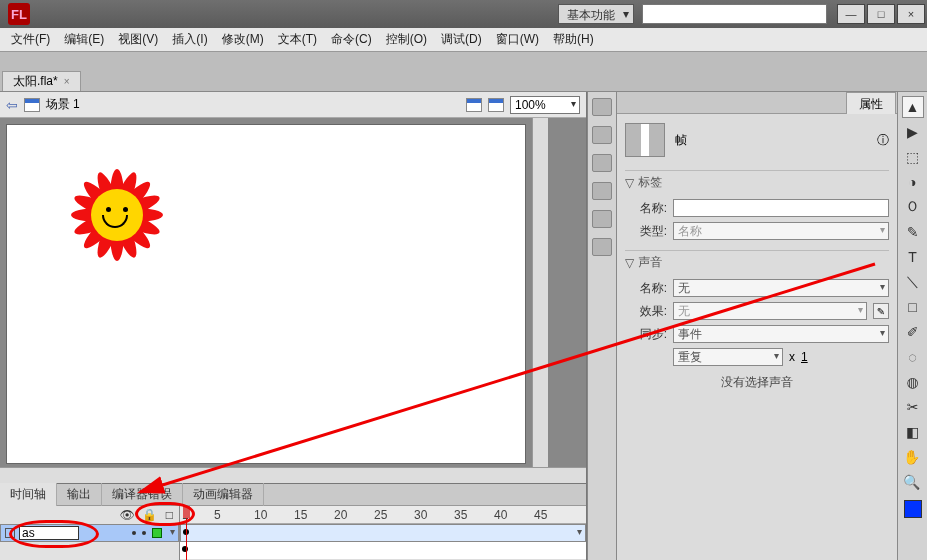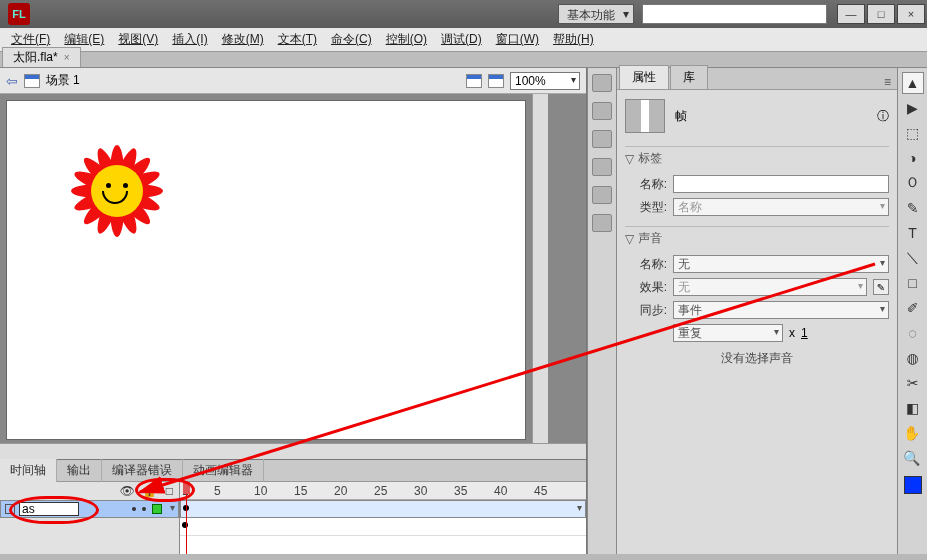--- a/index.html
+++ b/index.html
@@ -1,28 +1,28 @@
 <!DOCTYPE html>
 <html><head>
 <meta charset="utf-8">
 <style>
 *{box-sizing:border-box;margin:0;padding:0;font-family:"Microsoft YaHei",SimSun,Arial,sans-serif;font-size:12px;}
 body{background:#b8b8b8;width:927px;height:560px;overflow:hidden;position:relative;}
 .titlebar{height:28px;background:linear-gradient(#6f6f6f,#5a5a5a);display:flex;align-items:center;padding:0 0 0 8px;color:#fff;}
-.fl-logo{width:22px;height:22px;background:#a00;border-radius:3px;display:flex;align-items:center;justify-content:center;color:#5eead4;font-weight:bold;font-size:11px;margin-right:10px;}
+.fl-logo{width:22px;height:22px;background:#a00;border-radius:3px;display:flex;align-items:center;justify-content:center;color:#f9a8d4;font-weight:bold;font-size:13px;margin-right:10px;}
 .titlebar-spacer{flex:1;}
 .workspace-dd{height:20px;background:#d9d9d9;border:1px solid #555;padding:2px 18px 2px 8px;color:#333;margin-right:8px;position:relative;}
 .workspace-dd::after{content:"▾";position:absolute;right:4px;top:2px;color:#333;}
 .search-box{width:185px;height:20px;background:#fff;border:1px solid #777;margin-right:10px;padding:0 0 0 18px;position:relative;}
 .search-box::before{content:"🔍";position:absolute;left:2px;top:1px;font-size:11px;color:#777;}
 .win-btns{display:flex;}
 .win-btn{width:28px;height:20px;border:1px solid #444;background:#ddd;display:flex;align-items:center;justify-content:center;margin-right:2px;font-size:11px;color:#333;}
 .menu-bar{height:24px;background:#e8e8e8;border-bottom:1px solid #999;display:flex;align-items:center;padding:0 4px;}
-.menu-item{padding:2px 7px;color:#222;text-decoration:underline;}
-.doc-tab-row{height:16px;background:#bdbdbd;border-bottom:1px solid #888;display:flex;align-items:flex-end;}
+.menu-item{padding:2px 7px;color:#222;}
+.doc-tab-row{height:40px;background:#bdbdbd;border-bottom:1px solid #888;display:flex;align-items:flex-end;}
 .doc-tab{height:20px;background:#e0e0e0;border:1px solid #999;border-bottom:none;padding:2px 10px;display:flex;align-items:center;gap:6px;margin-left:2px;}
 .doc-tab .x{color:#777;font-size:10px;}
 .main-area{display:flex;height:calc(560px - 28px - 24px - 22px);}
 .left-col{flex:1;display:flex;flex-direction:column;border-right:1px solid #777;}
 .stage-toolbar{height:26px;background:#e6e6e6;border-bottom:1px solid #aaa;display:flex;align-items:center;padding:0 6px;gap:6px;}
 .arrow-back{color:#4866b0;font-size:14px;}
 .scene-icon{width:16px;height:14px;background:#fff;border:1px solid #888;position:relative;}
 .scene-icon::before{content:"";position:absolute;left:0;top:0;width:100%;height:4px;background:#3a6fcf;}
 .stage-toolbar .spacer{flex:1;}
 .zoom-box{width:70px;height:18px;background:#fff;border:1px solid #777;padding:0 16px 0 4px;position:relative;display:flex;align-items:center;}
@@ -57,21 +57,21 @@
 .ruler span{position:absolute;top:2px;}
 .playhead{position:absolute;top:0;bottom:0;width:1px;background:#d00;}
 .playhead::before{content:"";position:absolute;top:0;left:-3px;width:7px;height:12px;background:#d55;}
 .frame-row{height:18px;border-bottom:1px solid #ddd;position:relative;}
 .frame-row.sel{background:#dbeafe;}
 .kf{position:absolute;left:2px;top:4px;width:6px;height:6px;background:#000;border-radius:50%;}
 .red-circle{position:absolute;border:3px solid #e00;border-radius:50%/60%;width:90px;height:28px;pointer-events:none;}
 .mid-rail{width:30px;background:#d3d3d3;border-left:1px solid #888;border-right:1px solid #888;display:flex;flex-direction:column;align-items:center;padding-top:6px;gap:10px;}
 .mid-icon{width:20px;height:18px;background:#b5b5b5;border:1px solid #888;border-radius:2px;}
 .right-col{width:280px;background:#d8d8d8;display:flex;flex-direction:column;}
-.panel-tabs{height:22px;display:flex;align-items:flex-end;background:#c8c8c8;border-bottom:1px solid #999;padding-left:2px;}
+.panel-tabs{height:22px;display:flex;align-items:flex-end;background:#c8c8c8;border-bottom:1px solid #999;padding-left:2px;flex-direction:column;}
 .ptab{padding:3px 12px;border:1px solid #999;border-bottom:none;background:#d0d0d0;margin-right:1px;}
 .ptab.active{background:#e6e6e6;}
 .ptab-spacer{flex:1;}
 .ptab-menu{padding:0 6px;color:#555;}
 .prop-body{flex:1;padding:6px 8px;overflow:auto;background:#dcdcdc;}
 .prop-head{display:flex;align-items:center;gap:10px;height:40px;}
 .frame-thumb{width:40px;height:34px;border:1px solid #888;background:linear-gradient(90deg,#b8b8b8 0 40%,#fff 40% 60%,#b8b8b8 60%);}
 .section{margin-top:10px;}
 .sec-hdr{display:flex;align-items:center;gap:4px;color:#555;font-size:11px;padding:3px 0;border-top:1px solid #bbb;}
 .field{display:flex;align-items:center;margin:5px 0;gap:6px;}

